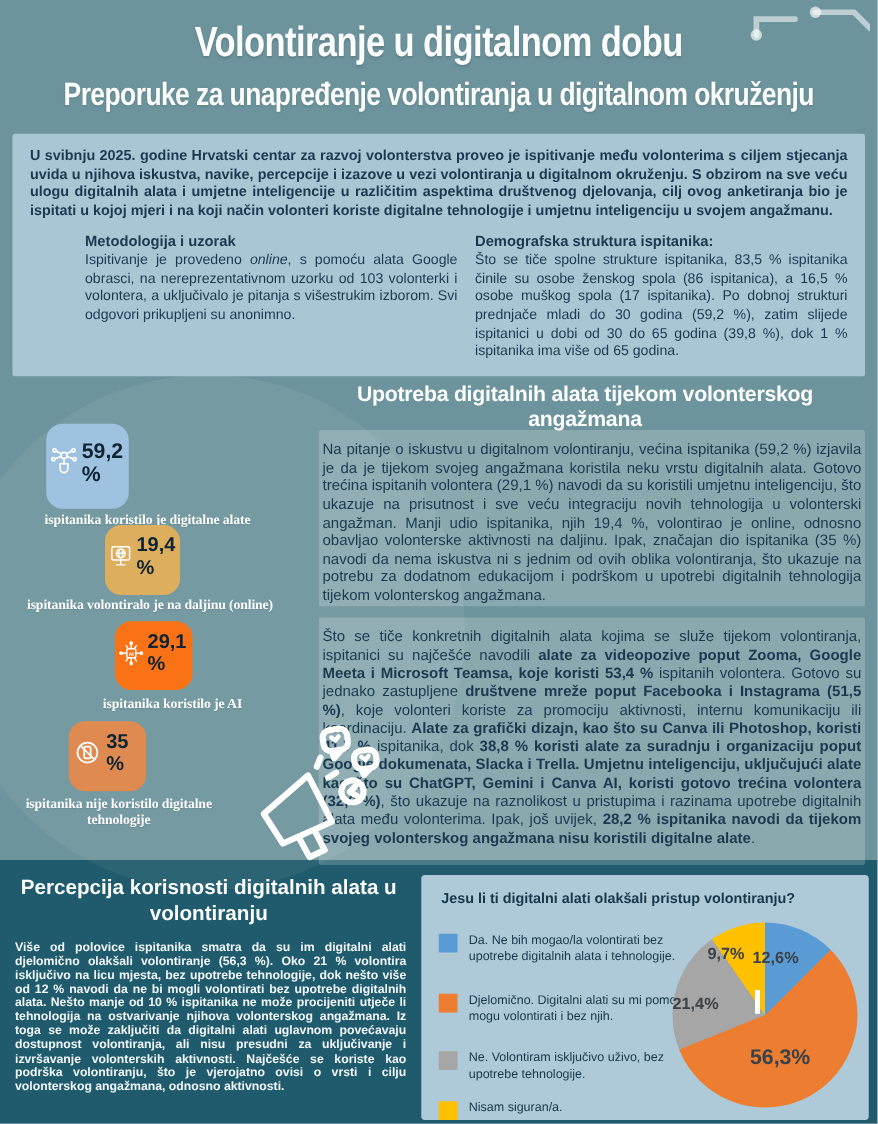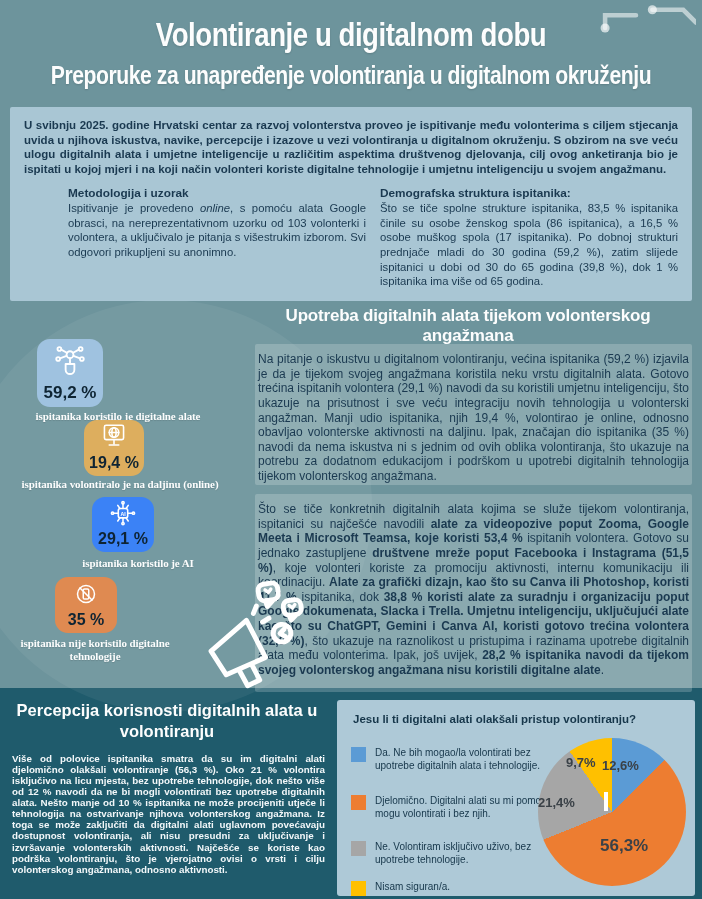--- a/index.html
+++ b/index.html
@@ -24,21 +24,21 @@
   .col-text{margin:0;font-size:11.3px;line-height:1.3;text-align:justify;font-weight:500;}
   
   .usage-heading{position:absolute;left:240px;top:306px;width:456px;text-align:center;z-index:3;
     color:#fcfdfd;font-size:17px;font-weight:800;margin:0;letter-spacing:-.2px;}
   .para-box{position:absolute;left:255px;width:437px;background:rgba(255,255,255,0.20);
     box-sizing:border-box;padding:8px 3px;z-index:3;color:#1a3950;font-size:12px;line-height:1.22;
     text-align:justify;border-radius:2px;}
   .para-1{top:332px;height:141px;}
   .para-2{top:482px;height:198px;}
   
-  .stat-card{position:absolute;z-index:3;border-radius:13px;display:flex;flex-direction:column;
+  .stat-card{position:absolute;z-index:3;border-radius:13px;display:flex;flex-direction:row;
     align-items:center;justify-content:flex-end;box-sizing:border-box;padding-bottom:4px;}
   .stat-card svg{display:block;}
   .stat-value{color:#0e2433;font-weight:800;font-size:16px;line-height:1.1;}
   .card-1{left:37px;top:339px;width:66px;height:68px;}
   .card-1 .stat-value{font-size:17px;}
   .card-2{left:84px;top:420px;width:60px;height:56px;}
   .card-3{left:92px;top:497px;width:62px;height:55px;}
   .card-4{left:55px;top:577px;width:62px;height:56px;}
   .stat-label{position:absolute;z-index:3;color:#fcfdfd;font-weight:800;text-align:center;
     font-size:11px;line-height:1.2;letter-spacing:-.1px;text-shadow:0 1px 1px rgba(0,0,0,.12);font-family:Liberation Serif, serif;}
@@ -134,21 +134,21 @@
       <circle cx="32" cy="23.5" r="9"></circle>
       <ellipse cx="32" cy="23.5" rx="4" ry="9"></ellipse>
       <line x1="23" y1="23.5" x2="41" y2="23.5"></line>
       <line x1="32" y1="37" x2="32" y2="45"></line>
       <line x1="23" y1="47" x2="41" y2="47"></line>
     </svg>
     <span class="stat-value">19,4 %</span>
   </div>
   <div class="stat-label label-2">ispitanika volontiralo je na daljinu (online)</div>
 
-  <div class="stat-card card-3" style="background: #3b82f6;">
+  <div class="stat-card card-3" style="background: #f97316;">
     <svg width="36" height="34" viewBox="0 0 64 64" class="icon-stroke">
       <rect x="23" y="22" width="18" height="18" rx="4"></rect>
       <text x="32" y="35.5" text-anchor="middle" font-size="10" font-weight="bold" fill="#ffffff" stroke="none" font-family="Liberation Sans, sans-serif">AI</text>
       <line x1="32" y1="22" x2="32" y2="13"></line>
         <circle cx="32" cy="11" r="2.2"></circle>
       <line x1="32" y1="40" x2="32" y2="49"></line>
         <circle cx="32" cy="51" r="2.2"></circle>
       <line x1="23" y1="31" x2="14" y2="31"></line>
         <circle cx="12" cy="31" r="2.2"></circle>
       <line x1="41" y1="31" x2="50" y2="31"></line>

